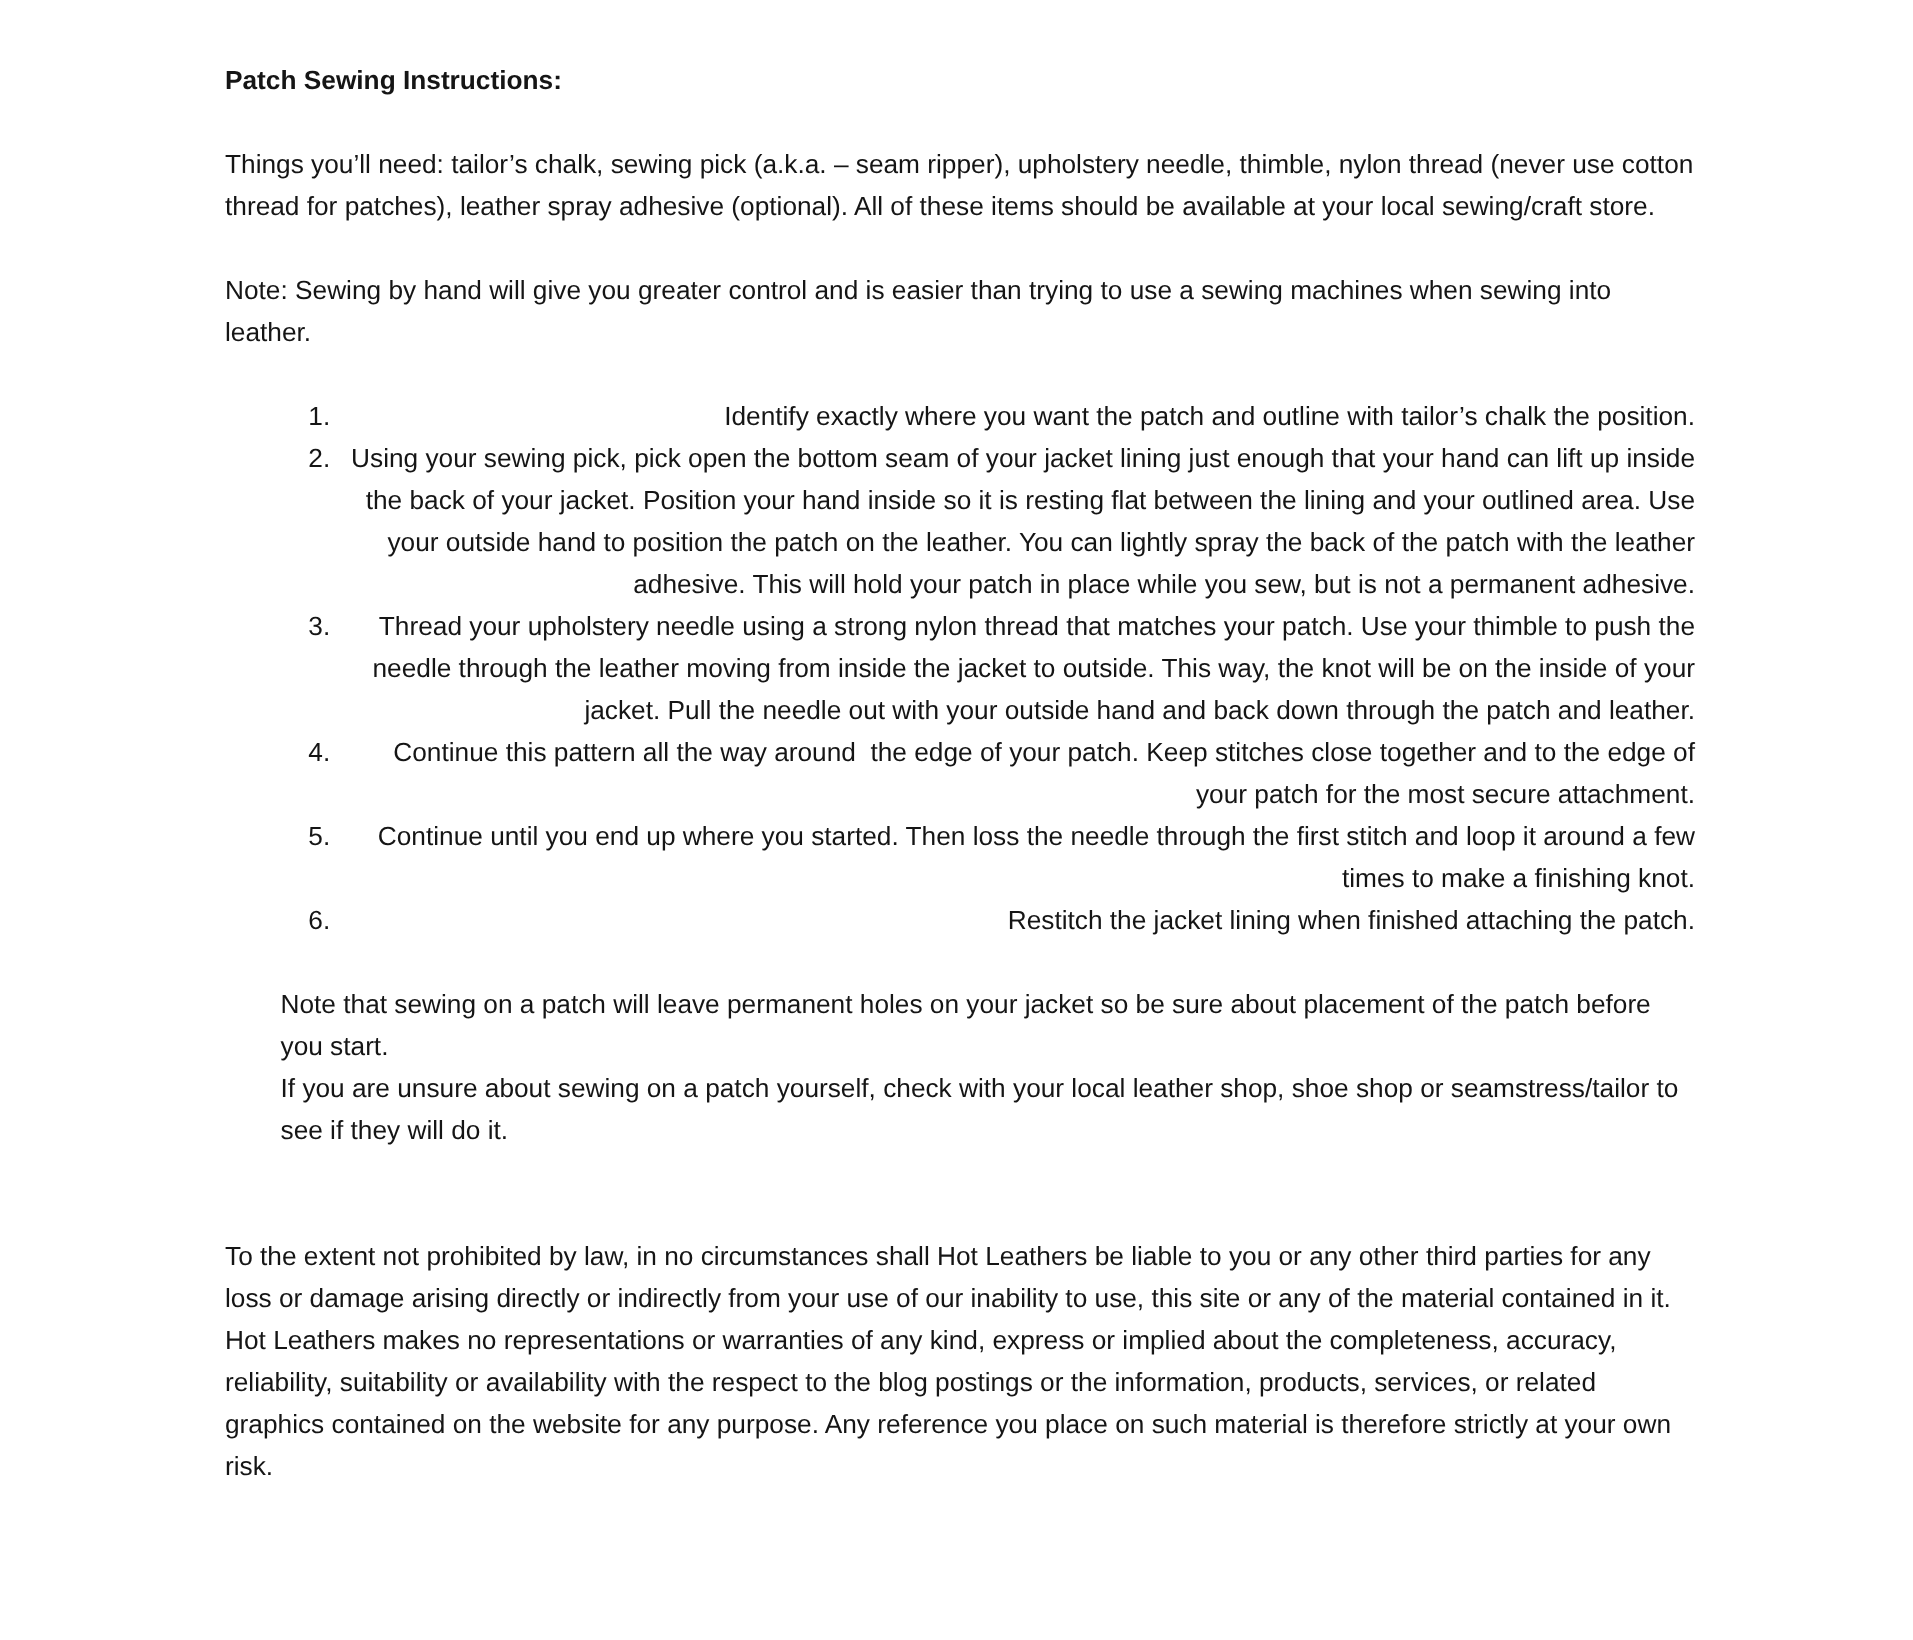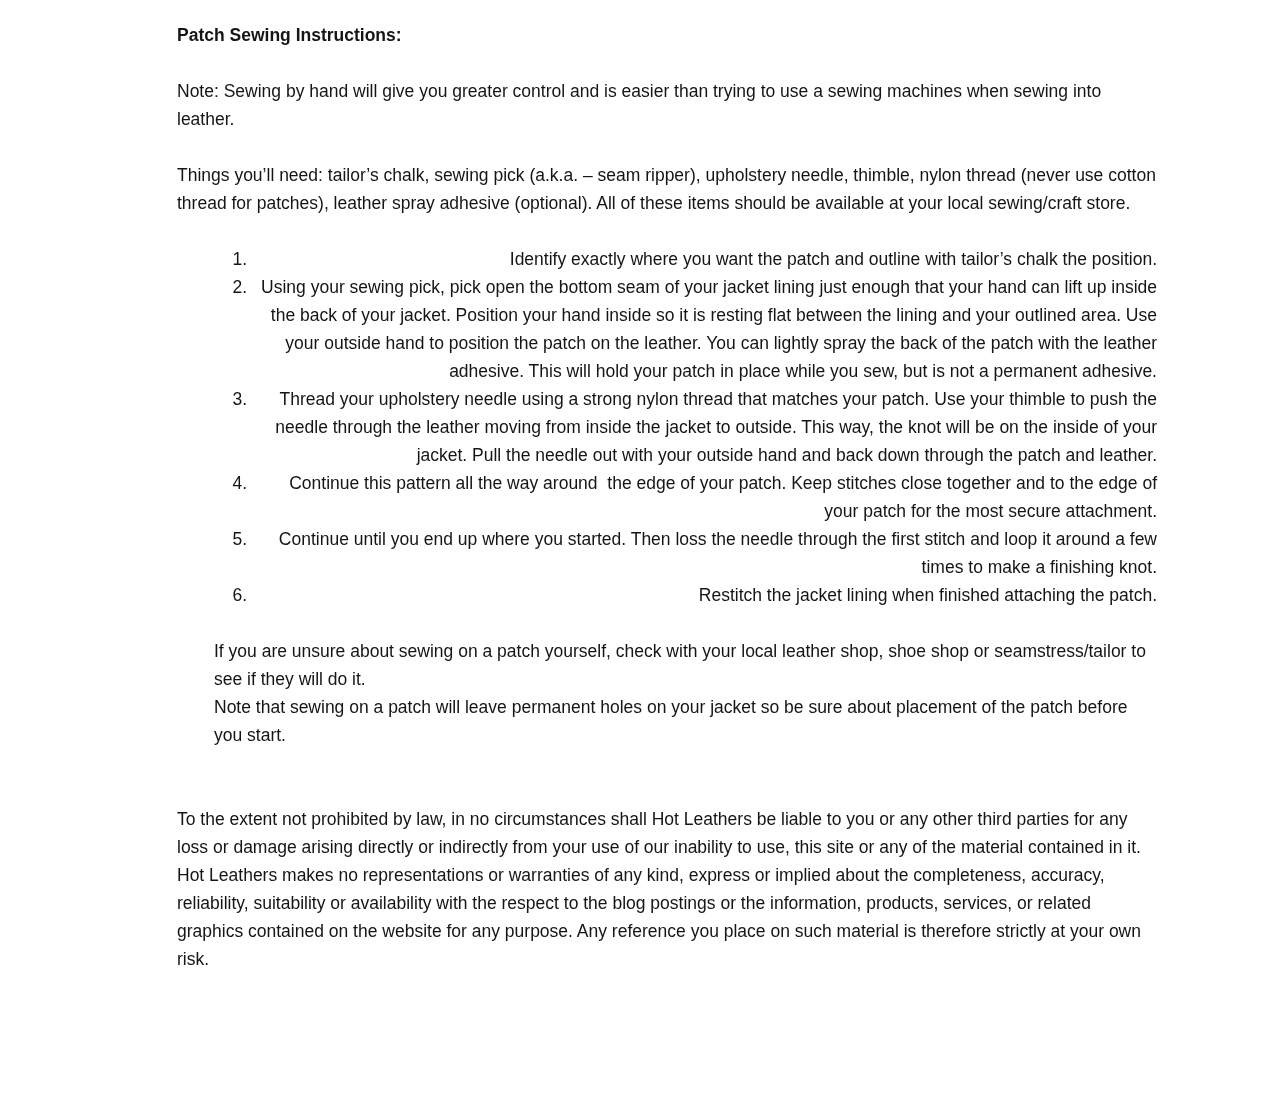--- a/index.html
+++ b/index.html
@@ -11,25 +11,24 @@
     width: 1275px;
     height: 1093px;
     position: relative;
     font-family: "Liberation Sans", sans-serif;
     color: #151515;
     -webkit-font-smoothing: antialiased;
   }
   .page {
     position: absolute;
     left: 150px;
-    top: 21px;
+    top: 39px;
     width: 980px;
     font-size: 17.5px;
     line-height: 28px;
-    margin-left: 27px;
   }
   .title {
     font-size: 17.5px;
     font-weight: 700;
     margin: 0 0 28px 0;
     white-space: pre-wrap;
   }
   .para {
     margin: 0 0 28px 0;
     white-space: pre-wrap;
@@ -59,33 +58,33 @@
     white-space: pre-wrap;
   }
 </style>
 </head>
 <body>
 
 <div class="page">
 
   <h1 class="title">Patch Sewing Instructions:</h1>
 
+  <p class="para">Things you’ll need: tailor’s chalk, sewing pick (a.k.a. – seam ripper), upholstery needle, thimble, nylon thread (never use cotton thread for patches), leather spray adhesive (optional). All of these items should be available at your local sewing/craft store.</p>
+
   <p class="para">Note: Sewing by hand will give you greater control and is easier than trying to use a sewing machines when sewing into leather.</p>
-
-  <p class="para">Things you’ll need: tailor’s chalk, sewing pick (a.k.a. – seam ripper), upholstery needle, thimble, nylon thread (never use cotton thread for patches), leather spray adhesive (optional). All of these items should be available at your local sewing/craft store.</p>
 
   <ol class="steps">
     <li>Identify exactly where you want the patch and outline with tailor’s chalk the position.</li>
     <li>Using your sewing pick, pick open the bottom seam of your jacket lining just enough that your hand can lift up inside the back of your jacket. Position your hand inside so it is resting flat between the lining and your outlined area. Use your outside hand to position the patch on the leather. You can lightly spray the back of the patch with the leather adhesive. This will hold your patch in place while you sew, but is not a permanent adhesive.</li>
     <li>Thread your upholstery needle using a strong nylon thread that matches your patch. Use your thimble to push the needle through the leather moving from inside the jacket to outside. This way, the knot will be on the inside of your jacket. Pull the needle out with your outside hand and back down through the patch and leather.</li>
     <li>Continue this pattern all the way around  the edge of your patch. Keep stitches close together and to the edge of your patch for the most secure attachment.</li>
     <li>Continue until you end up where you started. Then loss the needle through the first stitch and loop it around a few times to make a finishing knot.</li>
     <li>Restitch the jacket lining when finished attaching the patch.</li>
   </ol>
 
   <div class="notes">
+    <p>Note that sewing on a patch will leave permanent holes on your jacket so be sure about placement of the patch before you start.</p>
     <p>If you are unsure about sewing on a patch yourself, check with your local leather shop, shoe shop or seamstress/tailor to see if they will do it.</p>
-    <p>Note that sewing on a patch will leave permanent holes on your jacket so be sure about placement of the patch before you start.</p>
   </div>
 
   <p class="disclaimer">To the extent not prohibited by law, in no circumstances shall Hot Leathers be liable to you or any other third parties for any loss or damage arising directly or indirectly from your use of our inability to use, this site or any of the material contained in it. Hot Leathers makes no representations or warranties of any kind, express or implied about the completeness, accuracy, reliability, suitability or availability with the respect to the blog postings or the information, products, services, or related graphics contained on the website for any purpose. Any reference you place on such material is therefore strictly at your own risk.</p>
 
 </div>
 
 </body></html>

